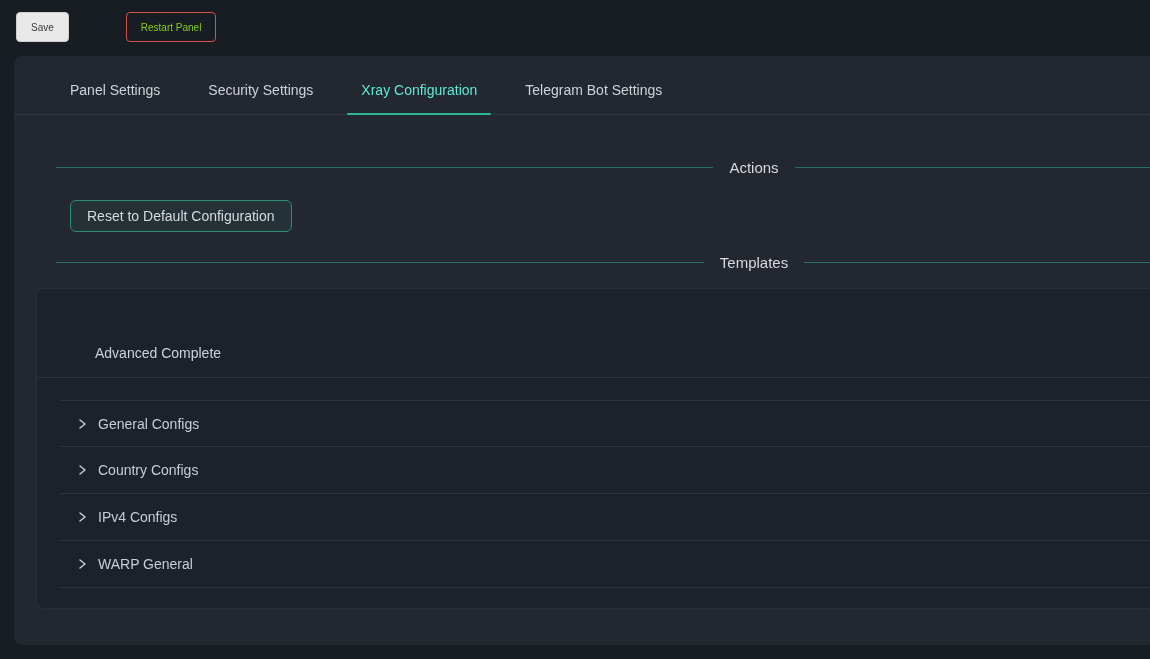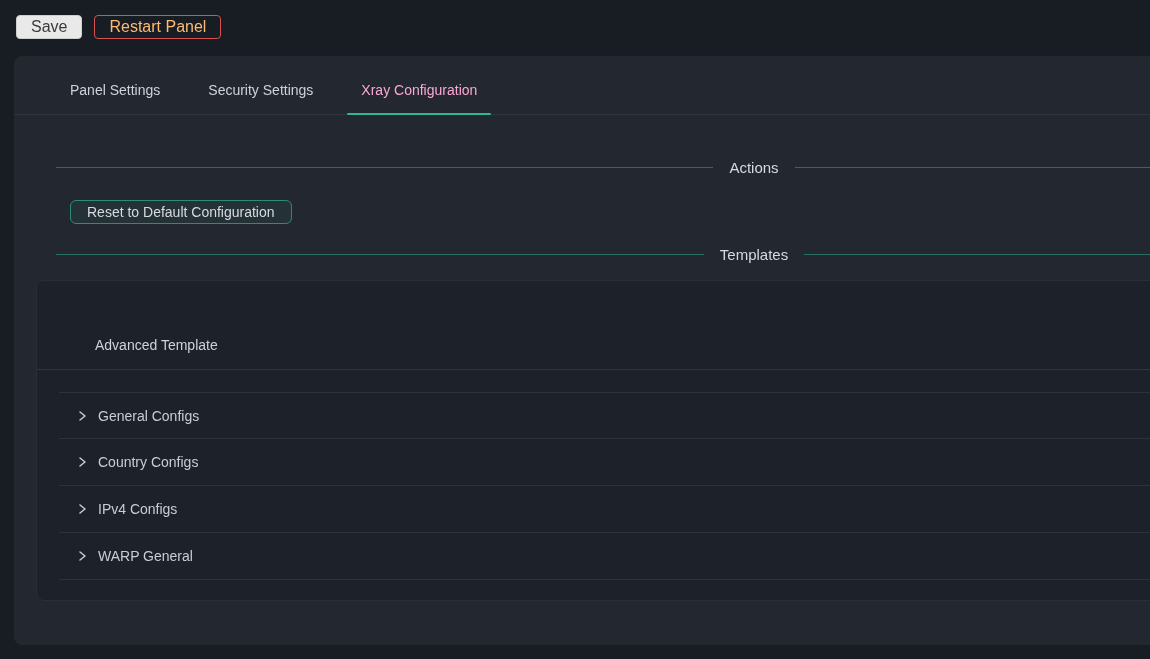--- a/index.html
+++ b/index.html
@@ -12,32 +12,33 @@
     position: relative;
   }
 
   
   .topbar {
     position: absolute; top: 0; left: 0; width: 100%; height: 54px;
     display: flex; align-items: center; gap: 12px;
     padding-left: 16px;
   }
   .btn {
-    height: 24px; padding: 0 14px;
-    font-size: 16px; font-family: inherit;
+    height: 30px; padding: 0 14px;
+    font-size: 10px; font-family: inherit;
     border-radius: 4px; cursor: pointer;
     display: inline-flex; align-items: center;
   }
   .btn-save {
     background: #e9e9e9; color: #3a3a3a;
     border: 1px solid #cfcfcf;
   }
   .btn-restart {
-    background: transparent; color: #fdba74;
+    background: transparent; color: #84cc16;
     border: 1px solid #d9504e;
+    margin-left: 45px;
   }
 
   
   .card {
     position: absolute; left: 14px; top: 56px;
     width: 1480px; height: 589px;
     background: #23272f;
     border-radius: 8px;
   }
 
@@ -45,42 +46,42 @@
   .tabbar {
     display: flex; gap: 20px;
     padding: 26px 0 0 42px;
     border-bottom: 1px solid #30343d;
   }
   .tab {
     padding: 0 14px 16px 14px;
     font-size: 14px; color: #ced2d9;
     position: relative; cursor: pointer; white-space: nowrap;
   }
-  .tab.active { color: #f9a8d4; }
+  .tab.active { color: #5eead4; }
   .tab.active::after {
     content: ""; position: absolute; left: 0; right: 0; bottom: -1px;
     height: 2px; background: #2eb790; border-radius: 2px;
   }
 
   
   .divider-row {
     display: flex; align-items: center; gap: 16px;
     margin: 44px 42px 0 42px;
     font-size: 15px; color: #d6d9de;
   }
   .divider-row .line {
     flex: 1; height: 1px;
     background: rgba(46, 183, 144, 0.5);
   }
   .divider-row.templates { margin-top: 22px; }
 
   
   .btn-reset {
     margin: 24px 0 0 56px;
-    height: 24px; padding: 0 16px;
+    height: 32px; padding: 0 16px;
     font-size: 14px; font-family: inherit;
     color: #d7dade;
     background: rgba(46, 183, 144, 0.08);
     border: 1px solid #2c8d70;
     border-radius: 6px;
     cursor: pointer;
     display: inline-flex; align-items: center;
   }
 
   
@@ -118,40 +119,41 @@
   <button class="btn btn-save">Save</button>
   <button class="btn btn-restart">Restart Panel</button>
 </div>
 
 <div class="card">
 
   <div class="tabbar">
     <div class="tab">Panel Settings</div>
     <div class="tab">Security Settings</div>
     <div class="tab active">Xray Configuration</div>
+    <div class="tab">Telegram Bot Settings</div>
   </div>
 
   <div class="divider-row">
     <div class="line"></div>
     <span>Actions</span>
     <div class="line"></div>
   </div>
 
   <button class="btn-reset">Reset to Default Configuration</button>
 
   <div class="divider-row templates">
     <div class="line"></div>
     <span>Templates</span>
     <div class="line"></div>
   </div>
 
   <div class="inner-card">
 
     <div class="inner-tabbar">
-      <div class="tab">Advanced Template</div>
+      <div class="tab">Advanced Complete</div>
     </div>
 
     <div class="accordion">
 
       <div class="acc-row">
         <span class="chev">
           <svg width="12" height="12" viewBox="0 0 12 12">
               <polyline points="4,2 9,6 4,10" fill="none" stroke="#c9cdd4" stroke-width="1.5" stroke-linecap="round" stroke-linejoin="round"></polyline>
             </svg>
         </span>

